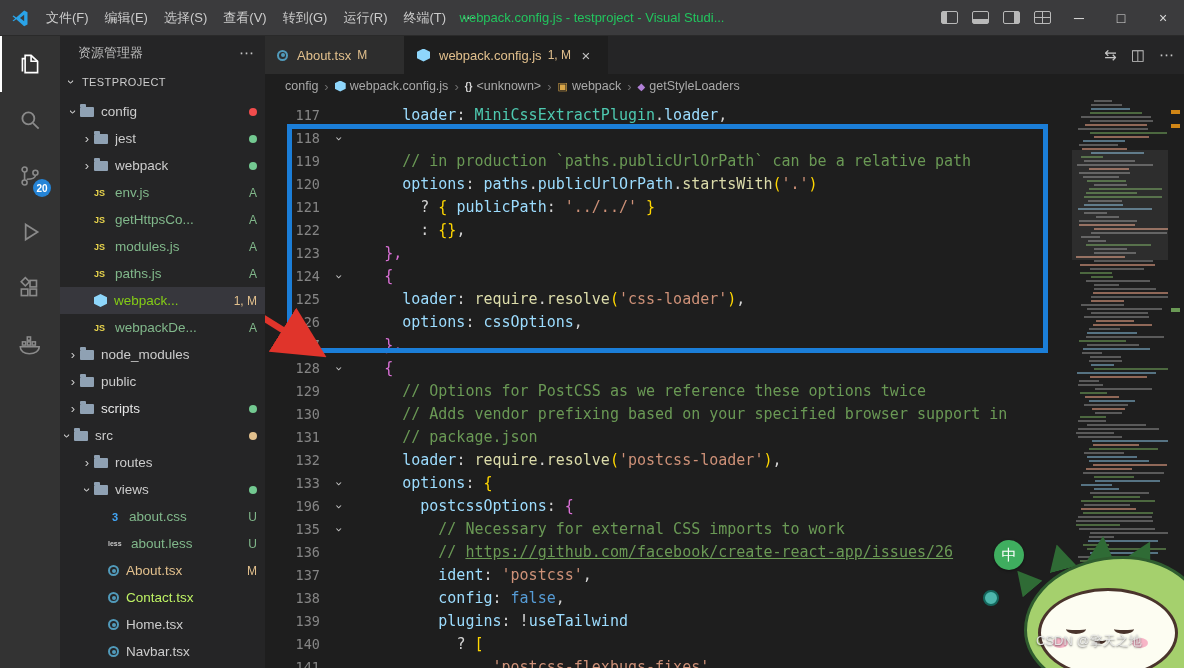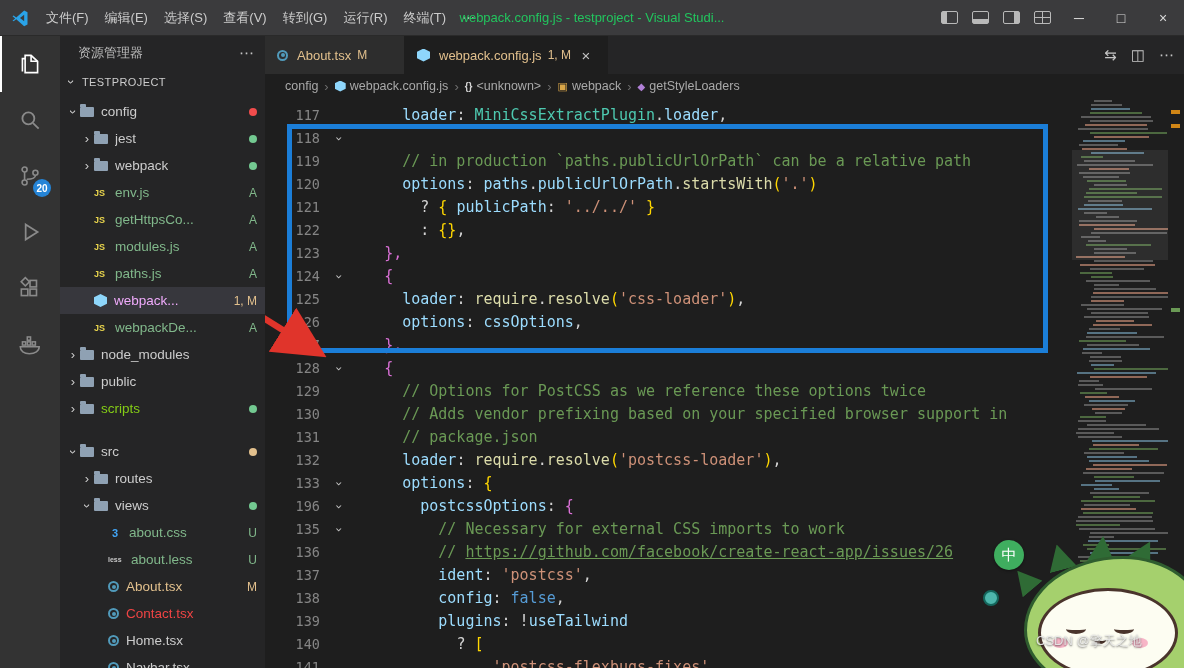--- a/index.html
+++ b/index.html
@@ -249,21 +249,21 @@
         </div>
         <div class="trow" style="padding-left: 20px;">
           <span class="chev"></span>
           <span class="ic-js">JS</span>
           <span class="tlabel" style="color: rgb(129, 184, 139);">paths.js</span>
           <span class="tbadge" style="color: rgb(129, 184, 139);">A</span>
         </div>
         <div class="trow sel" style="padding-left: 20px;">
           <span class="chev"></span>
           <span class="ic-hex"></span>
-          <span class="tlabel" style="color: #f0abfc;">webpack...</span>
+          <span class="tlabel" style="color: #84cc16;">webpack...</span>
           <span class="tbadge" style="color: rgb(226, 192, 141);">1, M</span>
         </div>
         <div class="trow" style="padding-left: 20px;">
           <span class="chev"></span>
           <span class="ic-js">JS</span>
           <span class="tlabel" style="color: rgb(129, 184, 139);">webpackDe...</span>
           <span class="tbadge" style="color: rgb(129, 184, 139);">A</span>
         </div>
         <div class="trow" style="padding-left: 6px;">
           <span class="chev">›</span>
@@ -271,24 +271,24 @@
           <span class="tlabel" style="color: rgb(204, 204, 204);">node_modules</span>
         </div>
         <div class="trow" style="padding-left: 6px;">
           <span class="chev">›</span>
           <span class="ic-folder"></span>
           <span class="tlabel" style="color: rgb(204, 204, 204);">public</span>
         </div>
         <div class="trow" style="padding-left: 6px;">
           <span class="chev">›</span>
           <span class="ic-folder"></span>
-          <span class="tlabel" style="color: #84cc16;">scripts</span>
+          <span class="tlabel" style="color: #e5e5e5;">scripts</span>
           <span class="tdot" style="background: rgb(115, 201, 145);"></span>
         </div>
-        <div class="trow" style="padding-left: 6px; margin-top: 16px;">
+        <div class="trow" style="">
           <span class="chev open">›</span>
           <span class="ic-folder"></span>
           <span class="tlabel" style="color: rgb(204, 204, 204);">src</span>
           <span class="tdot" style="background: rgb(226, 192, 141);"></span>
         </div>
         <div class="trow" style="padding-left: 20px;">
           <span class="chev">›</span>
           <span class="ic-folder"></span>
           <span class="tlabel" style="color: rgb(204, 204, 204);">routes</span>
         </div>
@@ -312,21 +312,21 @@
         </div>
         <div class="trow" style="padding-left: 34px;">
           <span class="chev"></span>
           <span class="ic-react"></span>
           <span class="tlabel" style="color: rgb(226, 192, 141);">About.tsx</span>
           <span class="tbadge" style="color: rgb(226, 192, 141);">M</span>
         </div>
         <div class="trow" style="padding-left: 34px;">
           <span class="chev"></span>
           <span class="ic-react"></span>
-          <span class="tlabel" style="color: #ef4444;">Contact.tsx</span>
+          <span class="tlabel" style="color: #bef264;">Contact.tsx</span>
         </div>
         <div class="trow" style="padding-left: 34px;">
           <span class="chev"></span>
           <span class="ic-react"></span>
           <span class="tlabel" style="color: rgb(204, 204, 204);">Home.tsx</span>
         </div>
         <div class="trow" style="padding-left: 34px;">
           <span class="chev"></span>
           <span class="ic-react"></span>
           <span class="tlabel" style="color: rgb(204, 204, 204);">Navbar.tsx</span>

